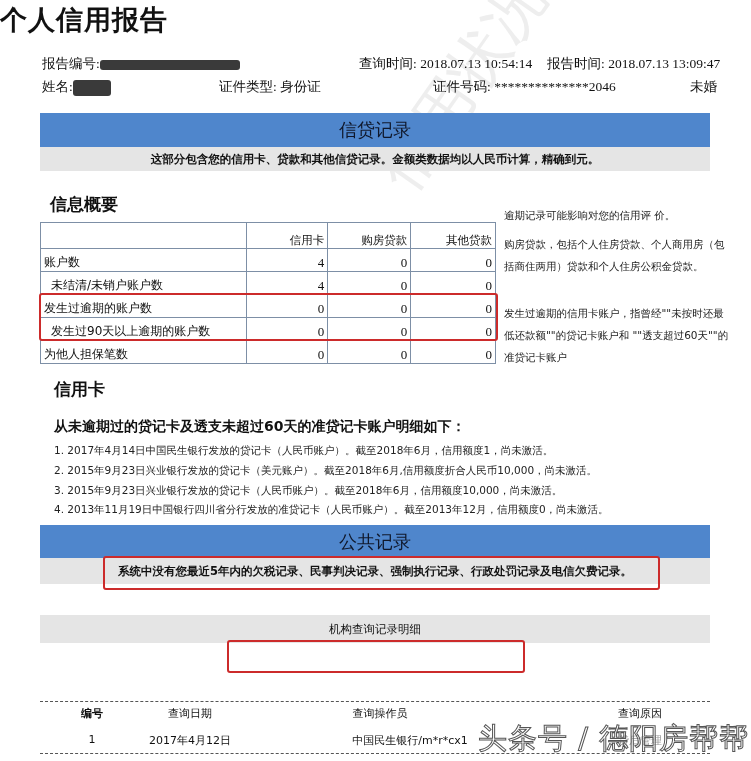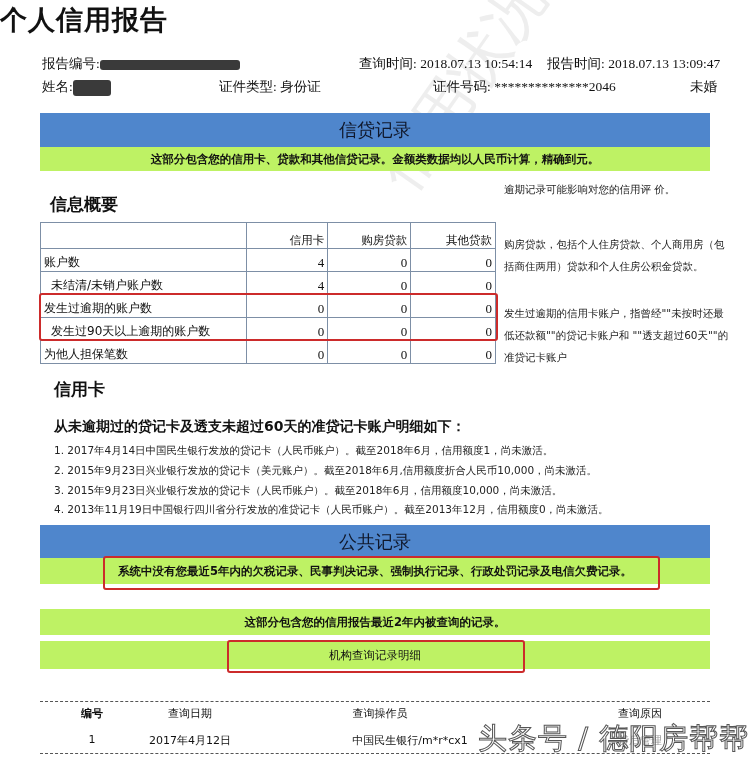--- a/index.html
+++ b/index.html
@@ -15,21 +15,21 @@
 
     .info { font-size: 13.5px; white-space: nowrap; }
     .redact { display: inline-block; background: #3a3a3a; vertical-align: middle; border-radius: 3px; }
 
     .band { left: 40px; width: 670px; }
     .band-head {
       height: 34px; background: #4f86cc; color: #0f172a; text-align: center;
       font-family: "DejaVu Sans", sans-serif; font-size: 18px; line-height: 34px;
     }
     .band-sub {
-      height: 24px; background: #bef264; text-align: center;
+      height: 24px; background: #e5e5e5; text-align: center;
       font-family: "DejaVu Sans", sans-serif; font-size: 11.5px; font-weight: bold; line-height: 24px;
     }
 
     .h-sec { font-family: "DejaVu Sans", sans-serif; font-size: 17px; font-weight: bold; }
 
     table.summary {
       border-collapse: collapse; left: 40px; top: 222px; width: 456px;
       font-size: 12px; font-family: "DejaVu Sans", sans-serif;
     }
     table.summary td {
@@ -141,39 +141,38 @@
     <td class="label">为他人担保笔数</td>
     <td class="num">0</td>
     <td class="num">0</td>
     <td class="num">0</td>
   </tr>
 </tbody>
   </table>
 
 <div class="abs redbox" style="left:39px; top:293px; width:459px; height:48px;"></div>
 
-<div class="abs side-note" style="top:178px;">逾期记录可能影响对您的信用评 价。</div>
+<div class="abs side-note" style="top:204px;">逾期记录可能影响对您的信用评 价。</div>
 <div class="abs side-note" style="top:233px;">购房贷款，包括个人住房贷款、个人商用房（包括商住两用）贷款和个人住房公积金贷款。</div>
 <div class="abs side-note" style="top:302px;">发生过逾期的信用卡账户，指曾经""未按时还最低还款额""的贷记卡账户和 ""透支超过60天""的准贷记卡账户</div>
 
 <div class="abs h-sec" style="left:54px; top:378px;">信用卡</div>
 <div class="abs" style="left:54px; top:418px; font-family:'DejaVu Sans',sans-serif; font-size:14px; font-weight:bold; white-space:nowrap;">从未逾期过的贷记卡及透支未超过60天的准贷记卡账户明细如下：</div>
 <div class="abs list-item" style="left:54px; top:444px;">1. 2017年4月14日中国民生银行发放的贷记卡（人民币账户）。截至2018年6月，信用额度1，尚未激活。</div>
 <div class="abs list-item" style="left:54px; top:464px;">2. 2015年9月23日兴业银行发放的贷记卡（美元账户）。截至2018年6月,信用额度折合人民币10,000，尚未激活。</div>
 <div class="abs list-item" style="left:54px; top:484px;">3. 2015年9月23日兴业银行发放的贷记卡（人民币账户）。截至2018年6月，信用额度10,000，尚未激活。</div>
 <div class="abs list-item" style="left:54px; top:503px;">4. 2013年11月19日中国银行四川省分行发放的准贷记卡（人民币账户）。截至2013年12月，信用额度0，尚未激活。</div>
 
 <div class="abs band" style="top:525px;">
   <div class="band-head" style="height:33px; line-height:33px;">公共记录</div>
   <div class="band-sub" style="height:26px; line-height:26px;">系统中没有您最近5年内的欠税记录、民事判决记录、强制执行记录、行政处罚记录及电信欠费记录。</div>
 </div>
 <div class="abs redbox" style="left:103px; top:556px; width:557px; height:34px;"></div>
 
 <div class="abs band" style="top:609px;">
-  <div class="band-sub" style="height:26px; line-height:26px;">这部分包含您的信用报告最近2年内被查询的记录。</div>
   <div style="height:6px; background:#fff;"></div>
   <div class="band-sub" style="height:28px; line-height:28px; font-weight:normal;">机构查询记录明细</div>
 </div>
 <div class="abs redbox" style="left:227px; top:640px; width:298px; height:33px;"></div>
 
 <div class="abs dashed" style="top:701px;"></div>
 <div class="abs qcol" style="left:70px; top:706px; width:44px; font-weight:bold;">编号</div>
 <div class="abs qcol" style="left:140px; top:706px; width:100px;">查询日期</div>
 <div class="abs qcol" style="left:320px; top:706px; width:120px;text-align:center;">查询操作员</div>
 <div class="abs qcol" style="left:590px; top:706px; width:100px;">查询原因</div>

